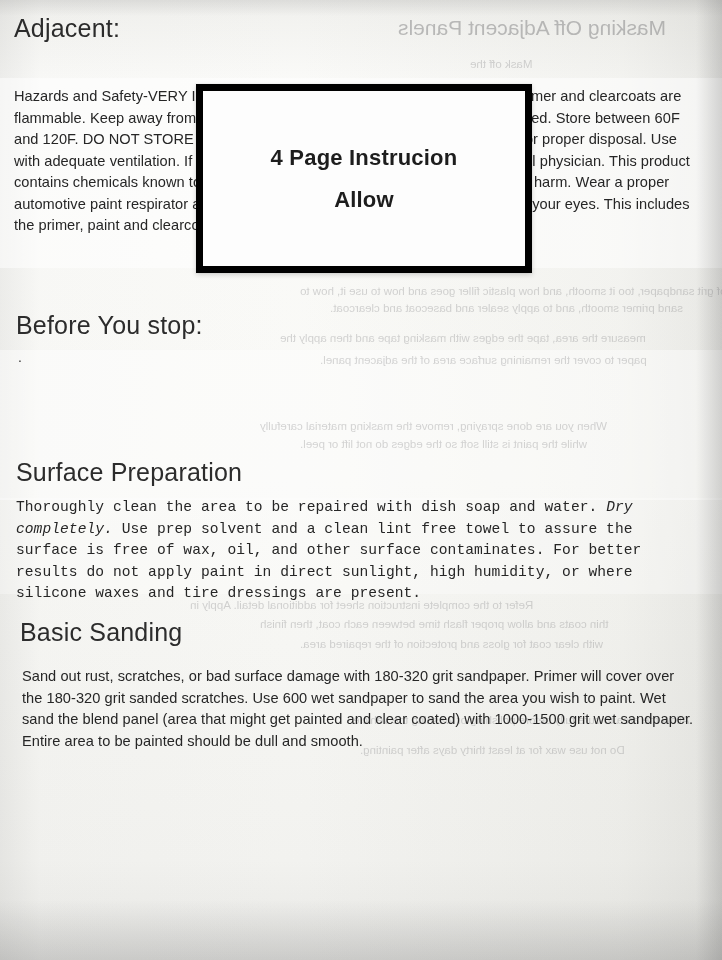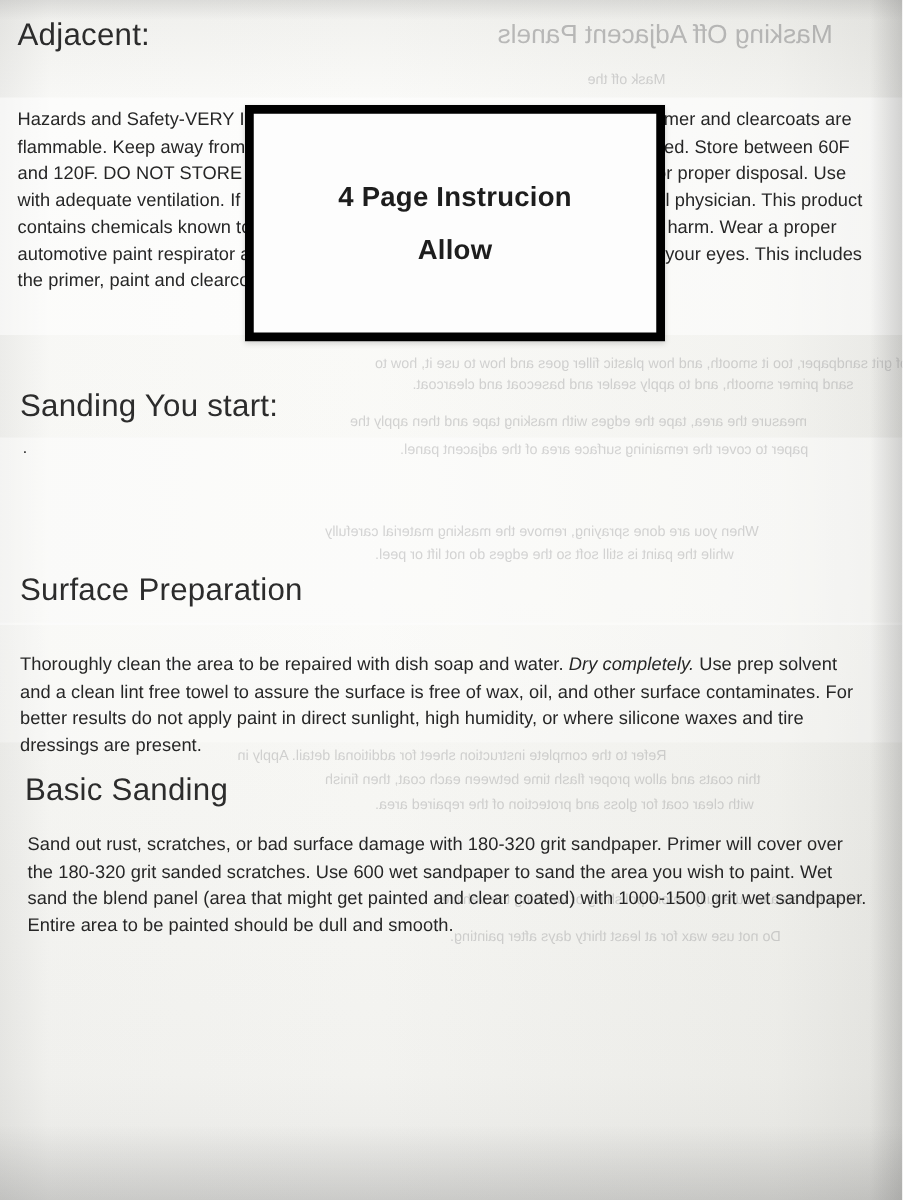--- a/index.html
+++ b/index.html
@@ -84,21 +84,21 @@
   .blk { position: absolute; }
 
   #warning-heading  { left: 14px; top: 14px; }
   #warning-body     { left: 14px; top: 86px; width: 684px; }
 
   #before-heading   { left: 16px; top: 311px; }
   #before-dot       { left: 18px; top: 349px; font-size: 14px; color: #333; }
   #before-body      { left: 18px; top: 362px; width: 676px; }
 
   #surface-heading  { left: 16px; top: 458px; }
-  #surface-body     { left: 16px; top: 522px; width: 680px; }
+  #surface-body     { left: 16px; top: 497px; width: 680px; font-family: Liberation Mono, monospace; }
 
   #sanding-heading  { left: 20px; top: 618px; }
   #sanding-body-1   { left: 22px; top: 666px; width: 672px; }
   #sanding-body-2   { left: 28px; top: 778px; width: 650px; }
 
   
   .sticker {
     position: absolute;
     left: 196px;
     top: 84px;
@@ -173,21 +173,21 @@
   <div class="ghost t" id="ghost-b8">thin coats and allow proper flash time between each coat, then finish</div>
   <div class="ghost t" id="ghost-b9">with clear coat for gloss and protection of the repaired area.</div>
   <div class="ghost t" id="ghost-b10">Allow the area to cure fully before polishing or washing the vehicle.</div>
   <div class="ghost t" id="ghost-b11">Do not use wax for at least thirty days after painting.</div>
 
   <div class="content">
 
     <h1 class="doc-heading blk" id="warning-heading">Adjacent:</h1>
     <p class="doc-text blk" id="warning-body">Hazards and Safety-VERY IMPORTANT. All aerosol touch-up paint including primer and clearcoats are flammable. Keep away from children. Call a physician IMMEDIATELY if swallowed. Store between 60F and 120F. DO NOT STORE IN CAR and avoid freezing. See local regulations for proper disposal. Use with adequate ventilation. If you feel dizzy stop product use immediately and call physician. This product contains chemicals known to California to cause birth defects, cancer and other harm. Wear a proper automotive paint respirator and WEAR safety goggles when spraying to protect your eyes. This includes the primer, paint and clearcoat.</p>
 
-    <h1 class="doc-heading blk" id="before-heading">Sanding You start:</h1>
+    <h1 class="doc-heading blk" id="before-heading">Before You stop:</h1>
     <div class="blk" id="before-dot">.</div>
 
     <h1 class="doc-heading blk" id="surface-heading">Surface Preparation</h1>
     <p class="doc-text blk" id="surface-body"><span>Thoroughly clean the area to be repaired with dish soap and water.  </span><span class="italic">Dry completely.</span><span> Use prep solvent and a clean lint free towel to assure the surface is free of wax, oil, and other surface contaminates. For better results do not apply paint in direct sunlight, high humidity, or where silicone waxes and tire dressings are present.</span></p>
 
     <h1 class="doc-heading blk" id="sanding-heading">Basic Sanding</h1>
     <p class="doc-text blk" id="sanding-body-1">Sand out rust, scratches, or bad surface damage with 180-320 grit sandpaper. Primer will cover over the 180-320 grit sanded scratches. Use 600 wet sandpaper to sand the area you wish to paint. Wet sand the blend panel (area that might get painted and clear coated) with 1000-1500 grit wet sandpaper. Entire area to be painted should be dull and smooth.</p>
 
     <div class="sticker">
       <span>4 Page Instrucion</span>

